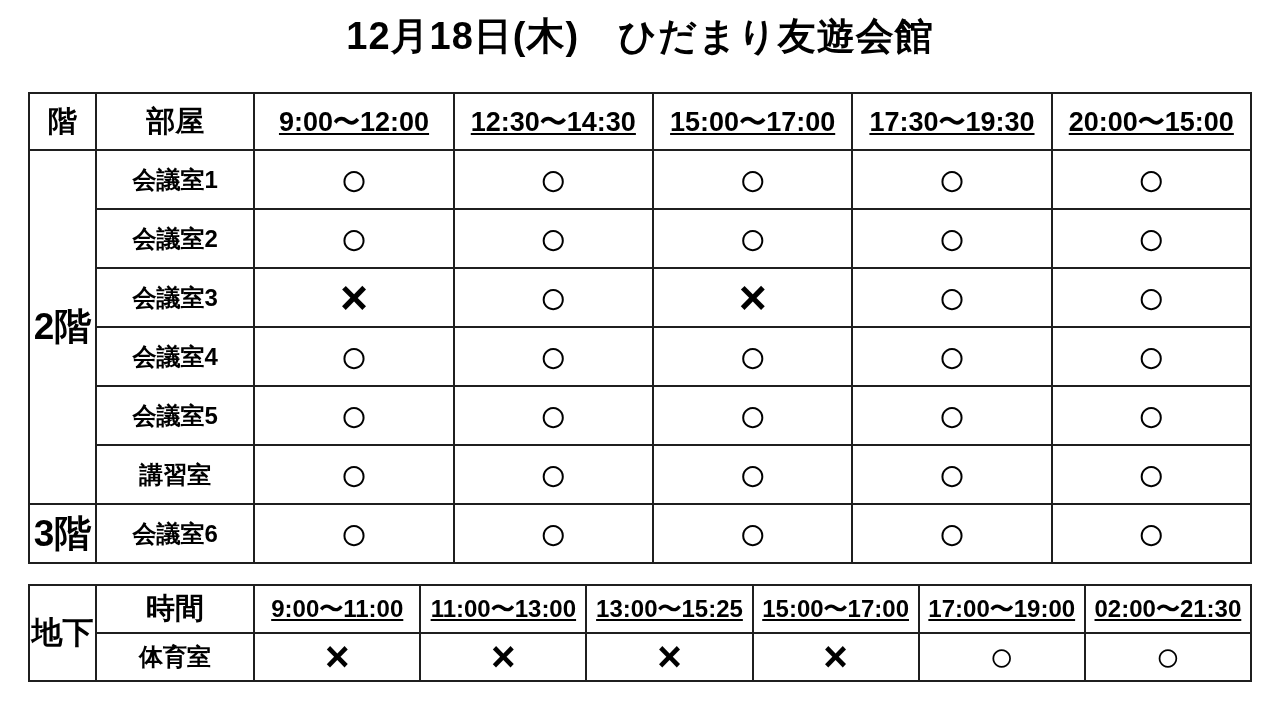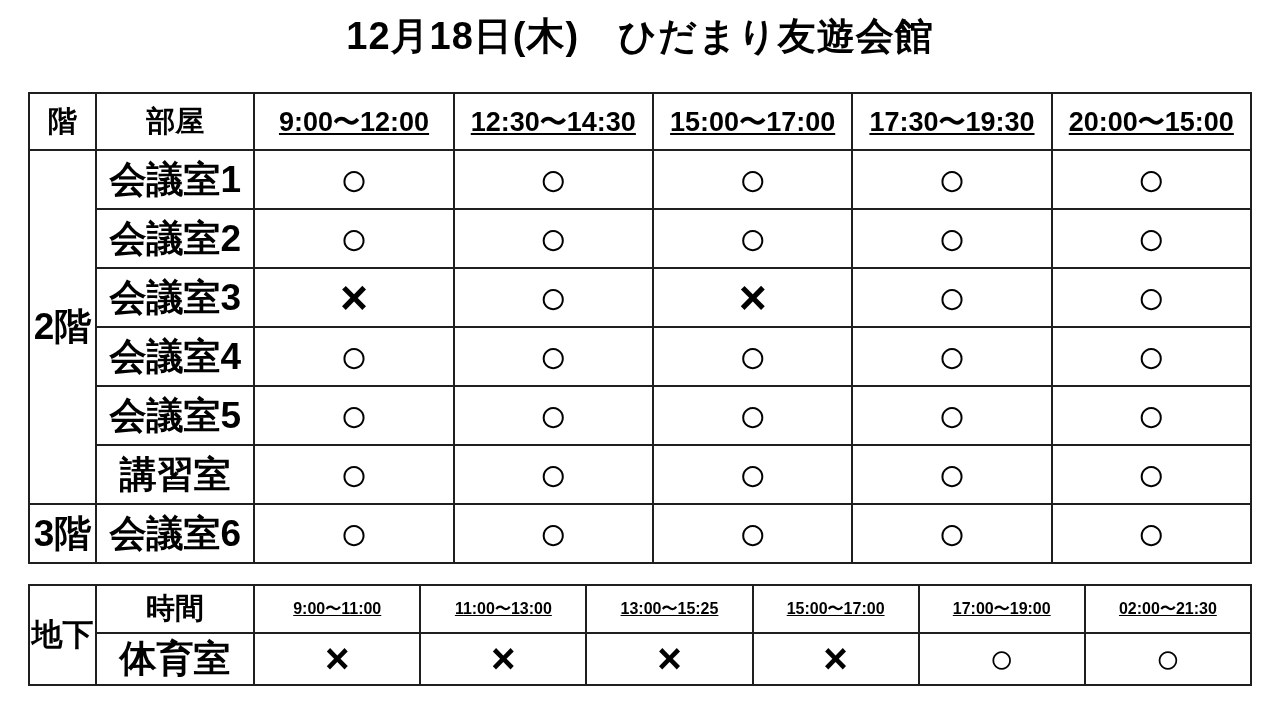--- a/index.html
+++ b/index.html
@@ -44,30 +44,30 @@
   }
   
   .main-table { margin-top: 20px; }
   .main-table col.c-floor { width: 67px; }
   .main-table col.c-room  { width: 158px; }
   .main-table col.c-time  { width: 199px; }
   .main-table tr { height: 59px; }
   .main-table tr.head-row { height: 57px; }
   .cell-label  { font-size: 29px; }
   .cell-time   { font-size: 27px; text-decoration: underline; }
-  .cell-room   { font-size: 37px; }
+  .cell-room   { font-size: 24px; }
   .cell-floor  { font-size: 37px; }
   .cell-slot   { font-size: 48px; line-height: 1; }
   
   .basement-table { margin-top: 20px; }
   .basement-table col.c-floor { width: 67px; }
   .basement-table col.c-room  { width: 158px; }
   .basement-table col.c-time  { width: 166px; }
   .basement-table tr { height: 48px; }
-  .basement-table .cell-time { font-size: 16px; margin-top: 27px; }
+  .basement-table .cell-time { font-size: 24px; margin-top: 27px; }
   .basement-table .cell-floor { font-size: 31px; }
   .basement-table .cell-slot { font-size: 42px; }
 </style>
 </head>
 <body>
 
 <div class="page">
 
   <h1 class="title">12月18日(木)　ひだまり友遊会館</h1>
 

